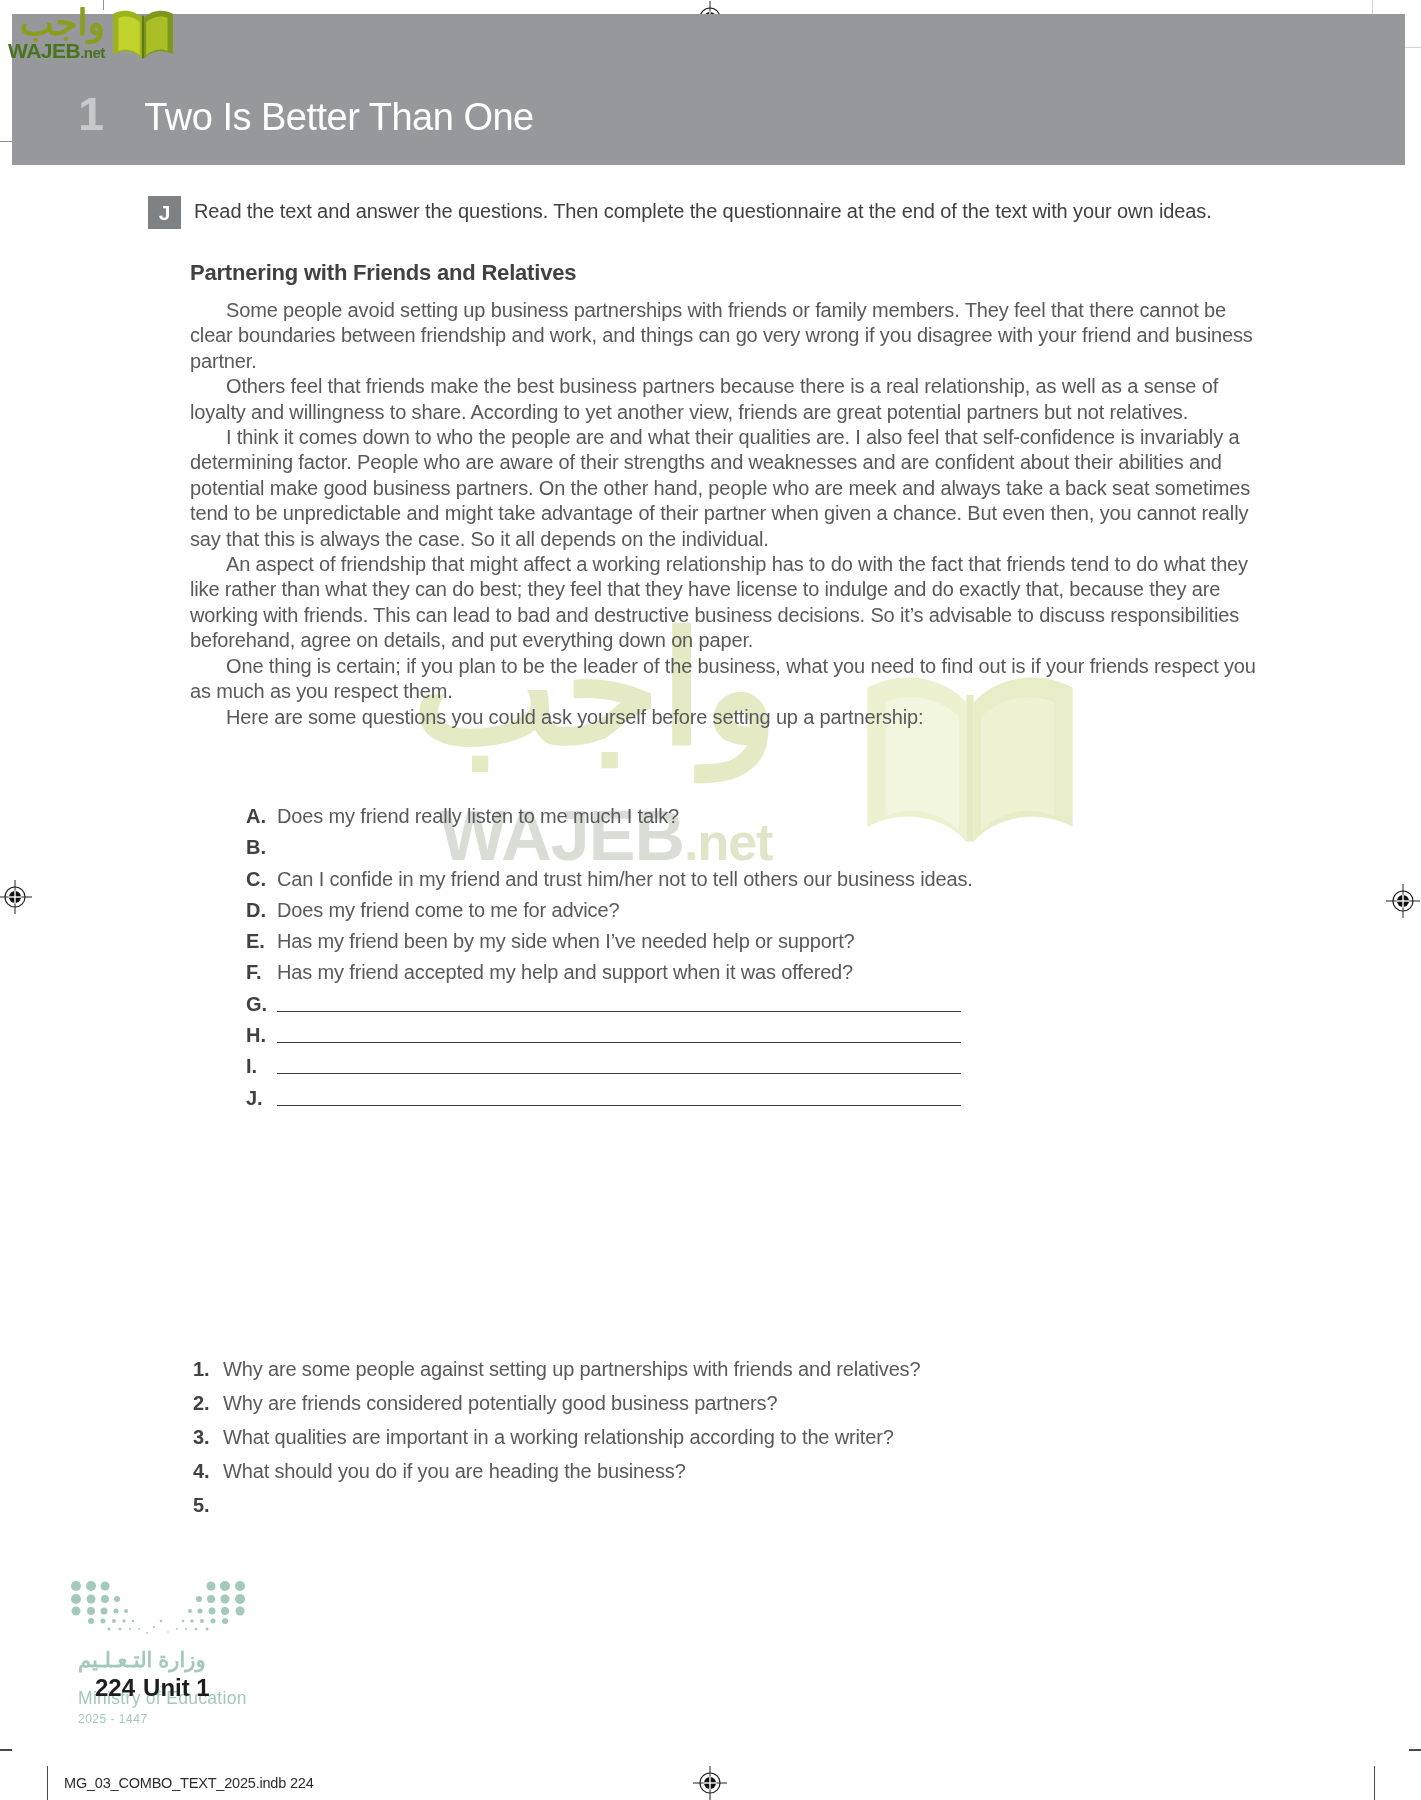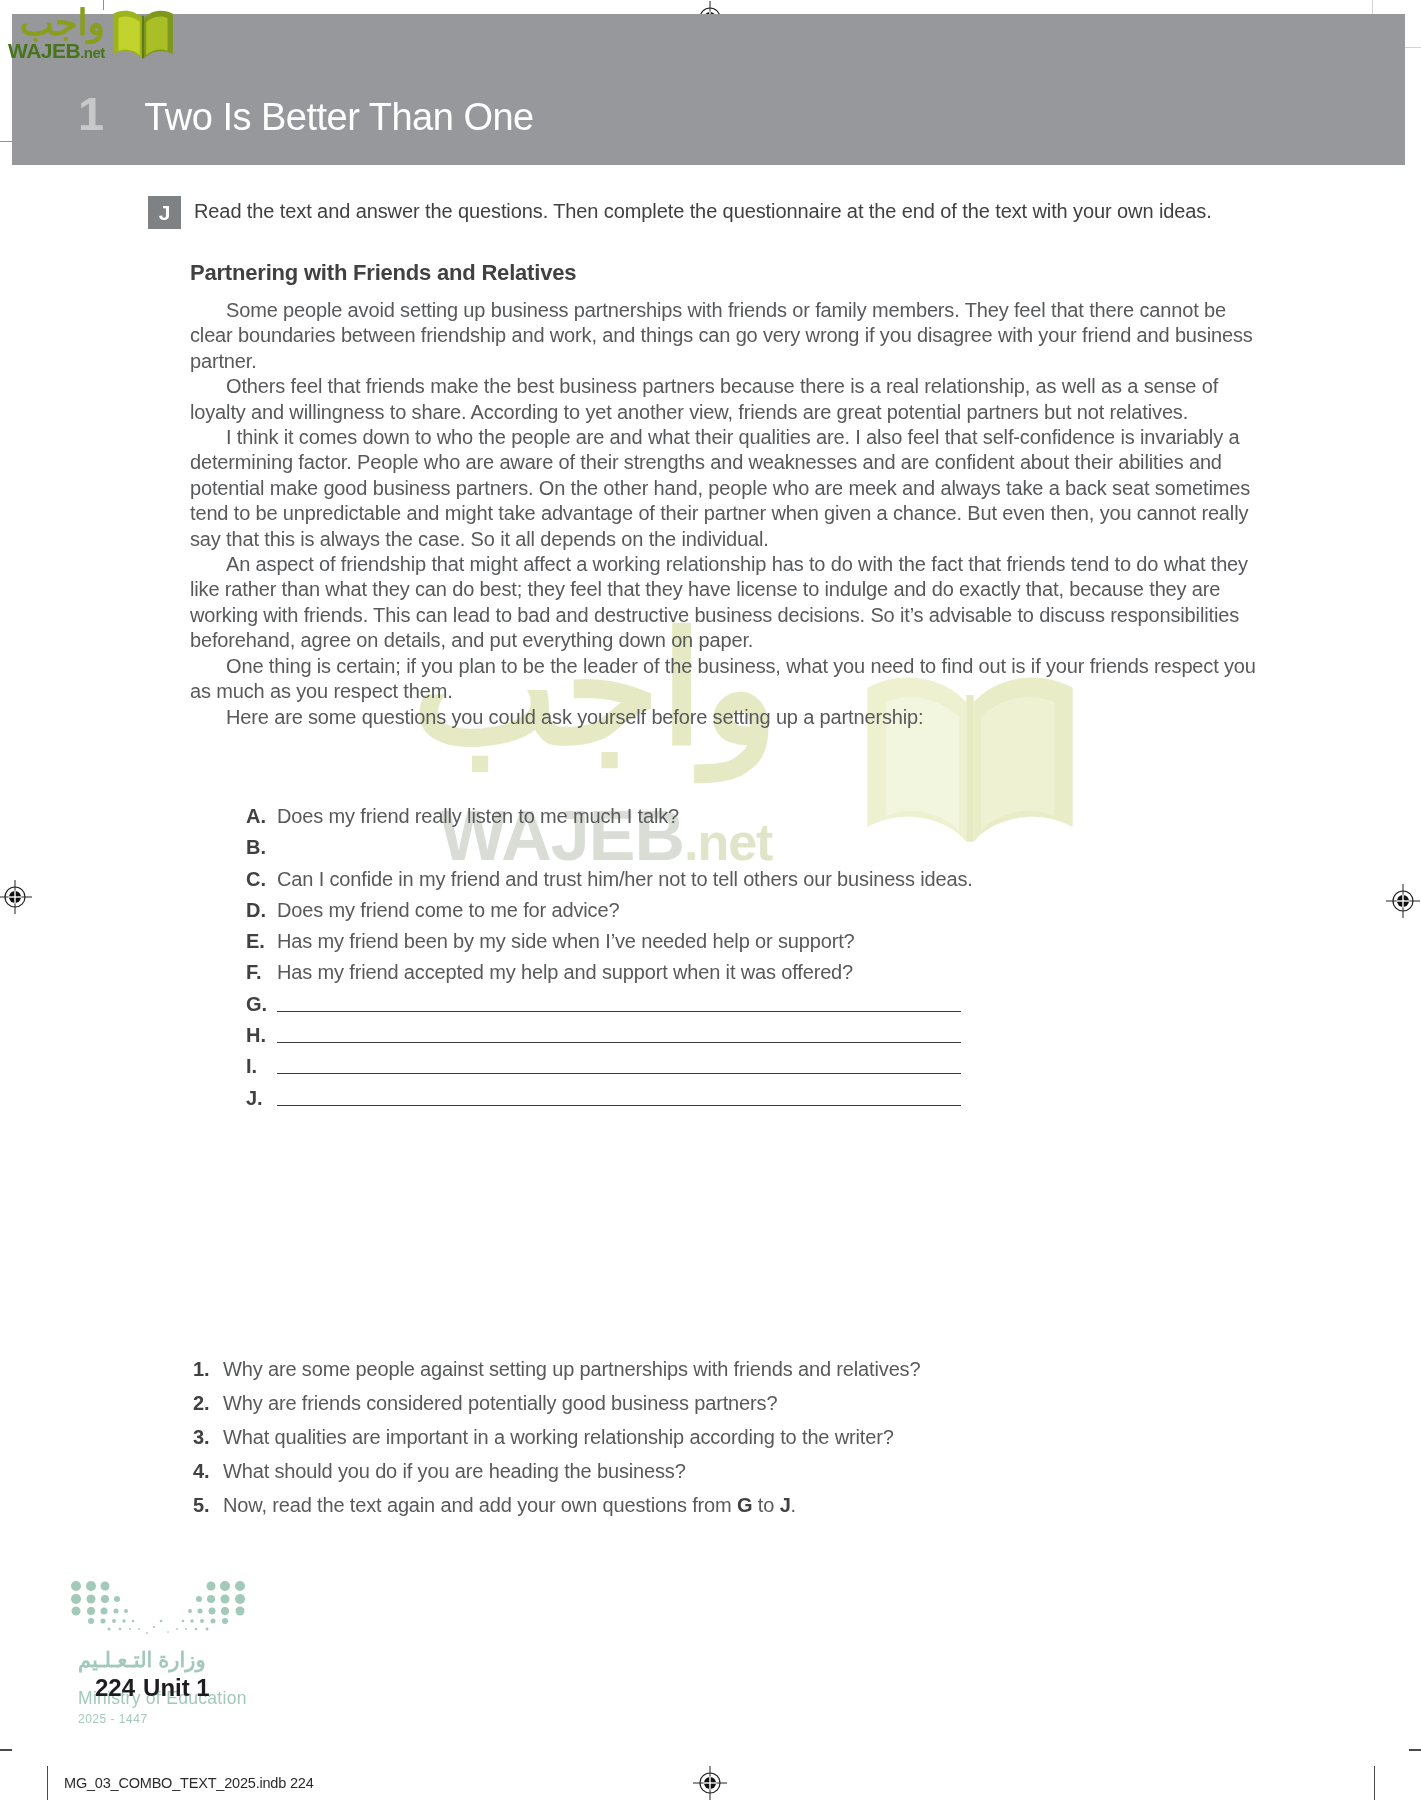--- a/index.html
+++ b/index.html
@@ -215,21 +215,20 @@
   <div class="nq-row">
       <span class="nq-num">3.</span>
       <span class="nq-text">What qualities are important in a working relationship according to the writer?</span>
     </div>
   <div class="nq-row">
       <span class="nq-num">4.</span>
       <span class="nq-text">What should you do if you are heading the business?</span>
     </div>
   <div class="nq-row">
     <span class="nq-num">5.</span>
-    <span class="nq-text"><span>Now, read the text again and add your own questions from </span><b>G</b><span> to </span><b>J</b><span>.</span></span>
   </div>
 </div>
 
 <svg class="moe-logo" width="184" height="62" viewBox="0 0 182 62" fill="#a2c9ba">
   <circle cx="9" cy="10" r="5"></circle>
     <circle cx="24" cy="10" r="5"></circle>
     <circle cx="38" cy="10" r="4.5"></circle>
   <circle cx="9" cy="23" r="5"></circle>
     <circle cx="24" cy="23" r="4.5"></circle>
     <circle cx="38" cy="23" r="4"></circle>

